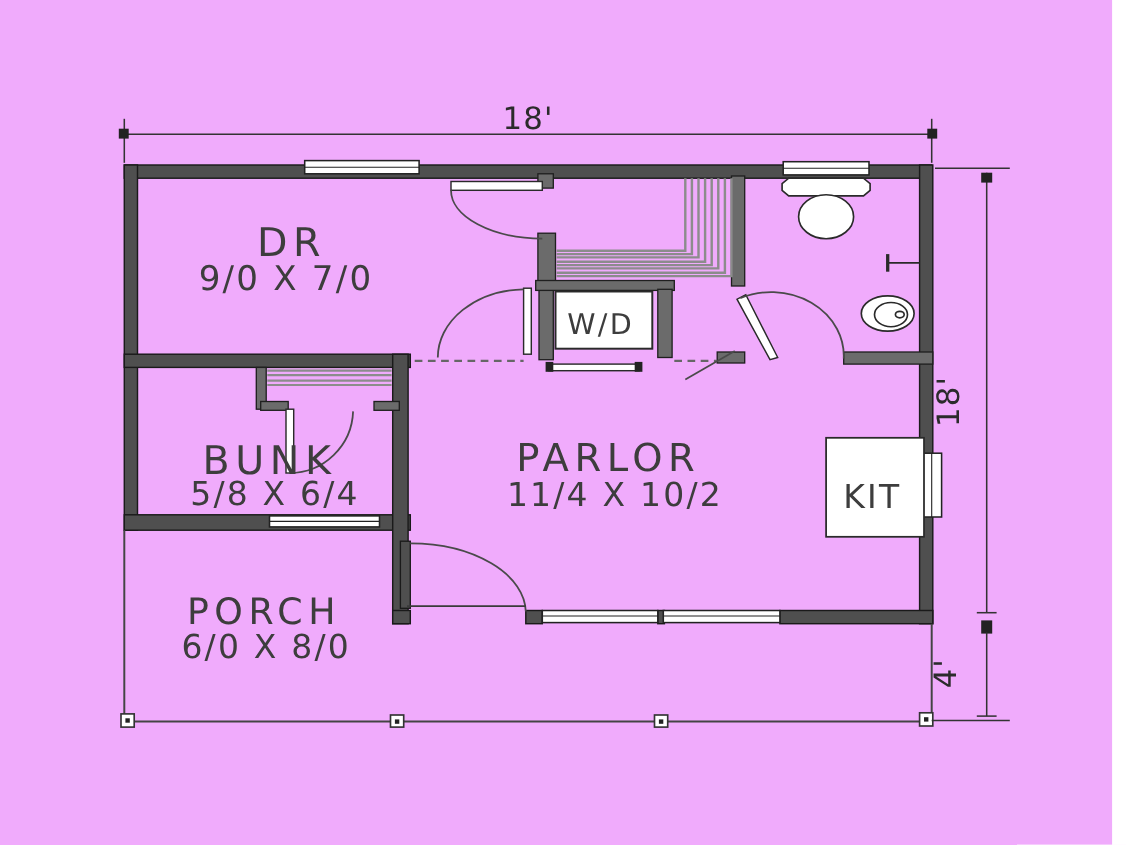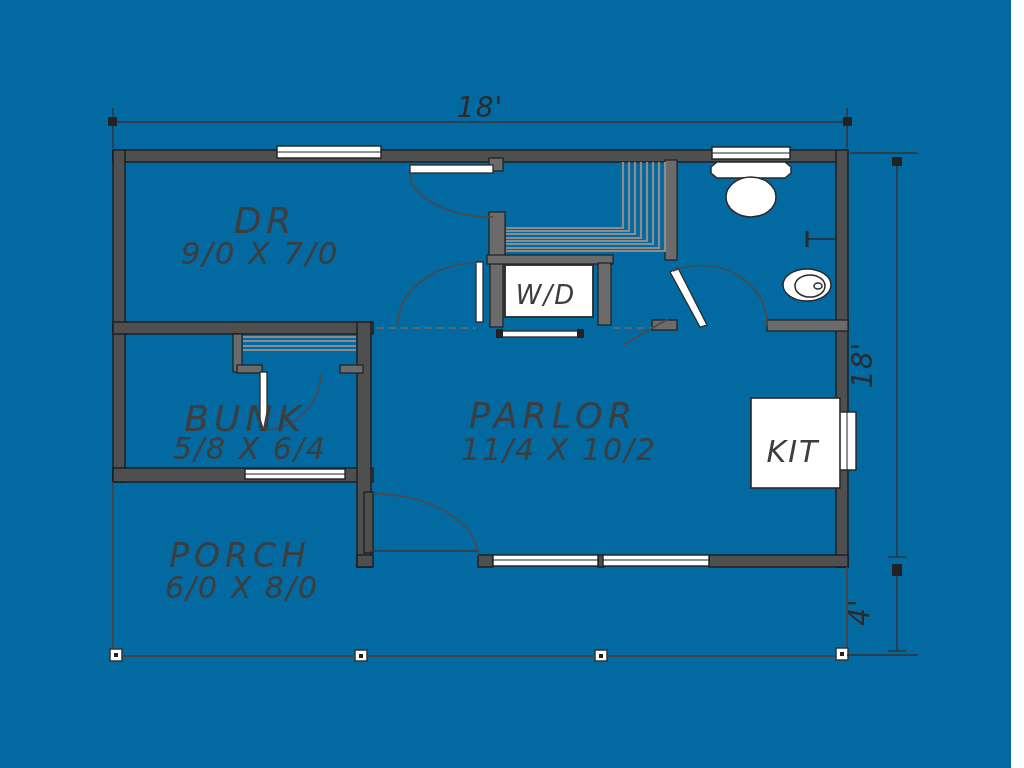--- a/index.html
+++ b/index.html
@@ -1,17 +1,17 @@
 <!DOCTYPE html>
 <html><head>
 <meta charset="utf-8">
 <title>Floor Plan</title>
 <style>
   html,body{margin:0;padding:0;background:#fff;}
-  .stage{position:relative;width:1011px;height:768px;background:#0369a1;overflow:hidden;font-style:italic;}
+  .stage{position:relative;width:1011px;height:768px;background:#f0abfc;overflow:hidden;}
   svg{display:block;}
   .wall{fill:#4f4f4f;stroke:#1a1a1a;stroke-width:1.3;}
   .iwall{fill:#6b6b6b;stroke:#1f1f1f;stroke-width:1.2;}
   .win{fill:#ffffff;stroke:#222222;stroke-width:1.4;}
   .winline{stroke:#222222;stroke-width:1;fill:none;}
   .thin{stroke:#3a3a3a;stroke-width:1.6;fill:none;}
   .arc{stroke:#4a4a4a;stroke-width:1.6;fill:none;}
   .leaf{fill:#ffffff;stroke:#2a2a2a;stroke-width:1.3;}
   .darkleaf{fill:#4f4f4f;stroke:#1a1a1a;stroke-width:1.2;}
   .dash{stroke:#666666;stroke-width:2;fill:none;stroke-dasharray:7 5;}

